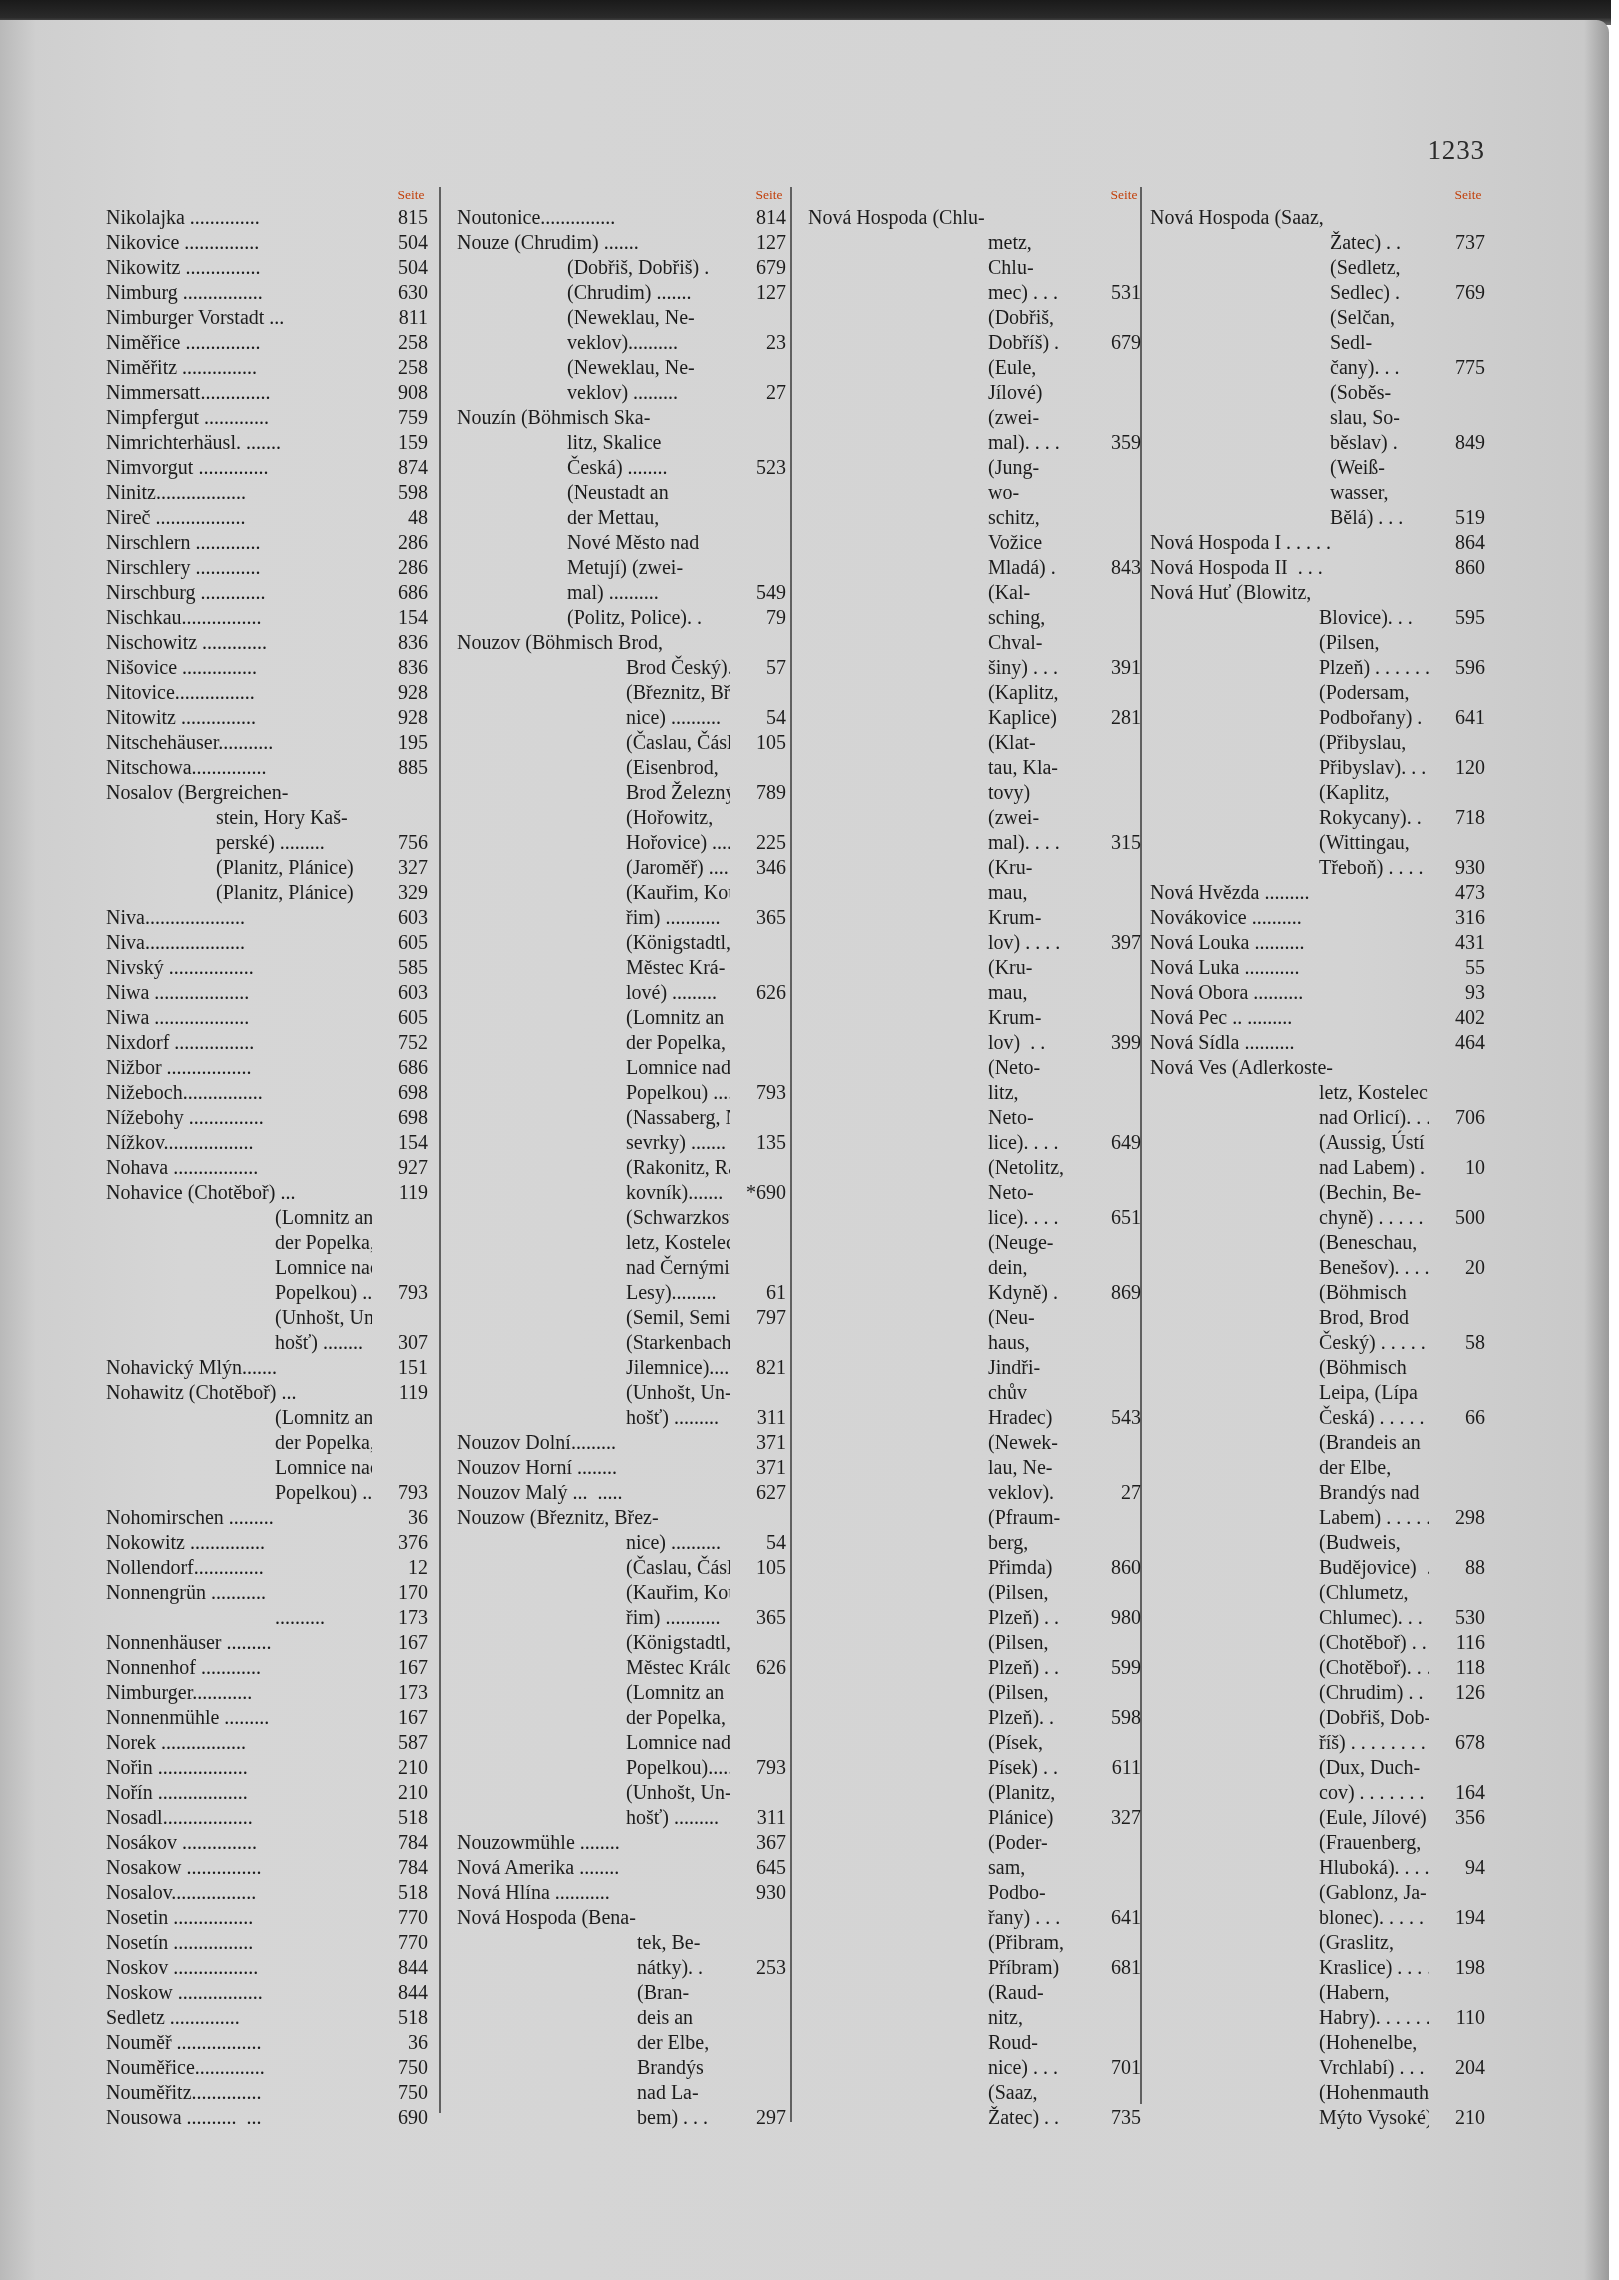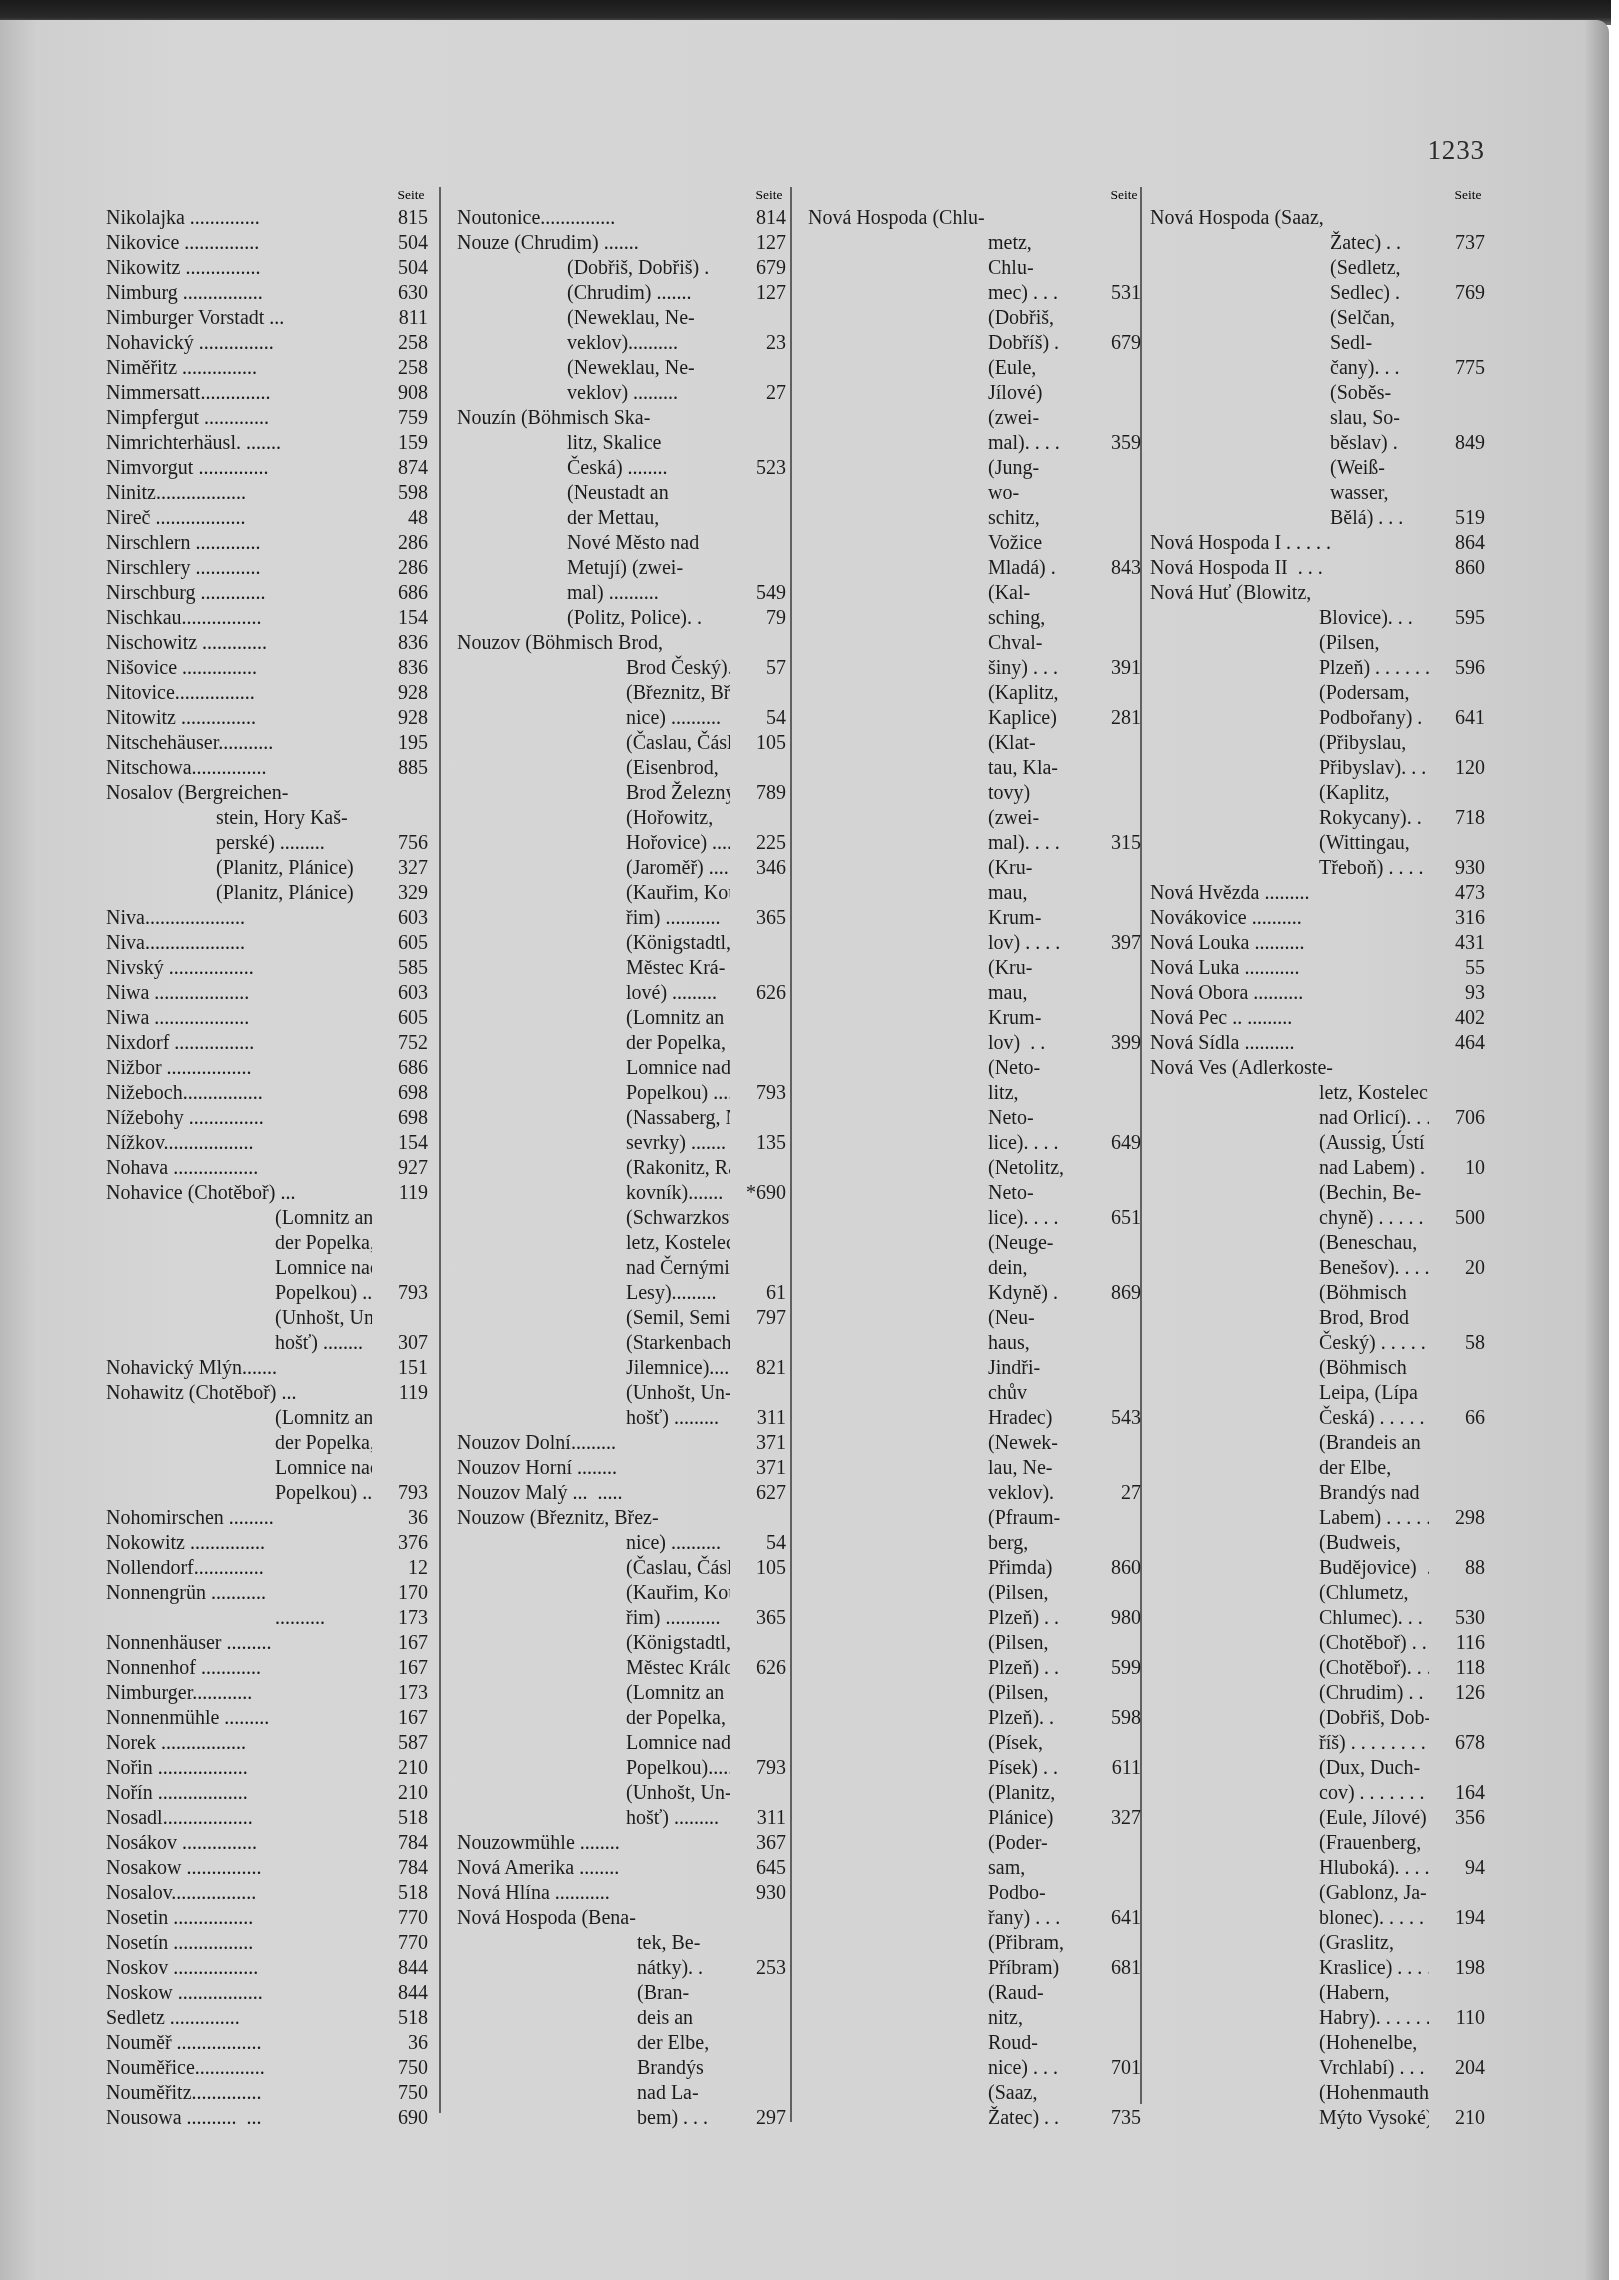--- a/index.html
+++ b/index.html
@@ -28,21 +28,21 @@
     position: absolute; top: 185px;
   }
   .col.c1 { left: 106px; width: 322px; }
   .col.c2 { left: 457px; width: 329px; }
   .col.c3 { left: 808px; width: 333px; }
   .col.c4 { left: 1150px; width: 335px; }
   .divider {
     position: absolute; top: 187px; width: 1.8px; background: #3a3a3a; opacity: .75;
   }
   .seite {
-    text-align: right; font-size: 13.5px; color: #000000; height: 20px; line-height: 20px;
+    text-align: right; font-size: 13.5px; color: #c2410c; height: 20px; line-height: 20px;
     padding-right: 3.6px;
   }
   .row {
     display: flex; align-items: flex-end;
     font-size: 20px; line-height: 25px;
   }
   .row .name { flex: 1; white-space: pre; overflow: hidden; }
   .row .page-ref { width: 56px; text-align: right; flex: none; }
   .ind1 { padding-left: 110px; }
   .ind2 { padding-left: 169px; }
@@ -79,21 +79,21 @@
       </div>
       <div class="row">
         <div class="name"><span>Nimburg ................</span></div>
         <div class="page-ref">630</div>
       </div>
       <div class="row">
         <div class="name"><span>Nimburger Vorstadt ...</span></div>
         <div class="page-ref">811</div>
       </div>
       <div class="row">
-        <div class="name"><span>Nohavický ...............</span></div>
+        <div class="name"><span>Niměřice ...............</span></div>
         <div class="page-ref">258</div>
       </div>
       <div class="row">
         <div class="name"><span>Niměřitz ...............</span></div>
         <div class="page-ref">258</div>
       </div>
       <div class="row">
         <div class="name"><span>Nimmersatt..............</span></div>
         <div class="page-ref">908</div>
       </div>

